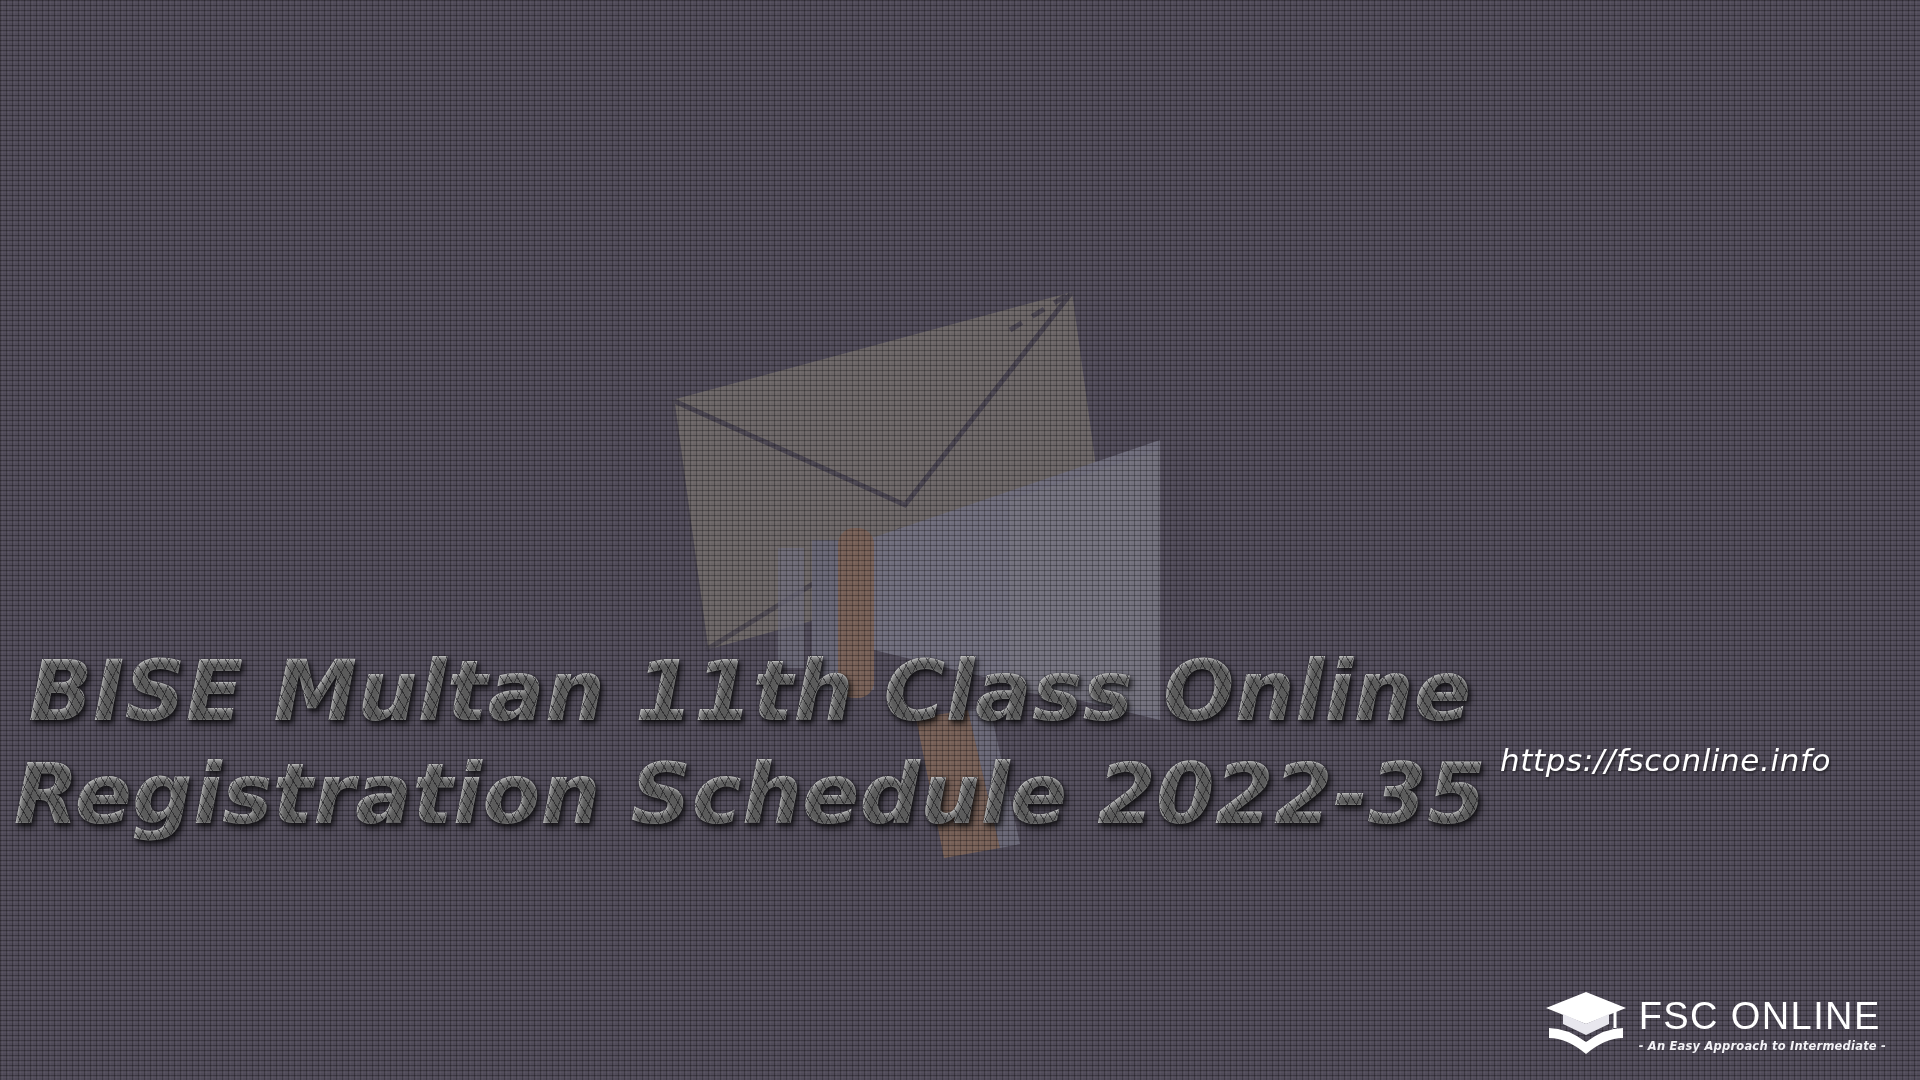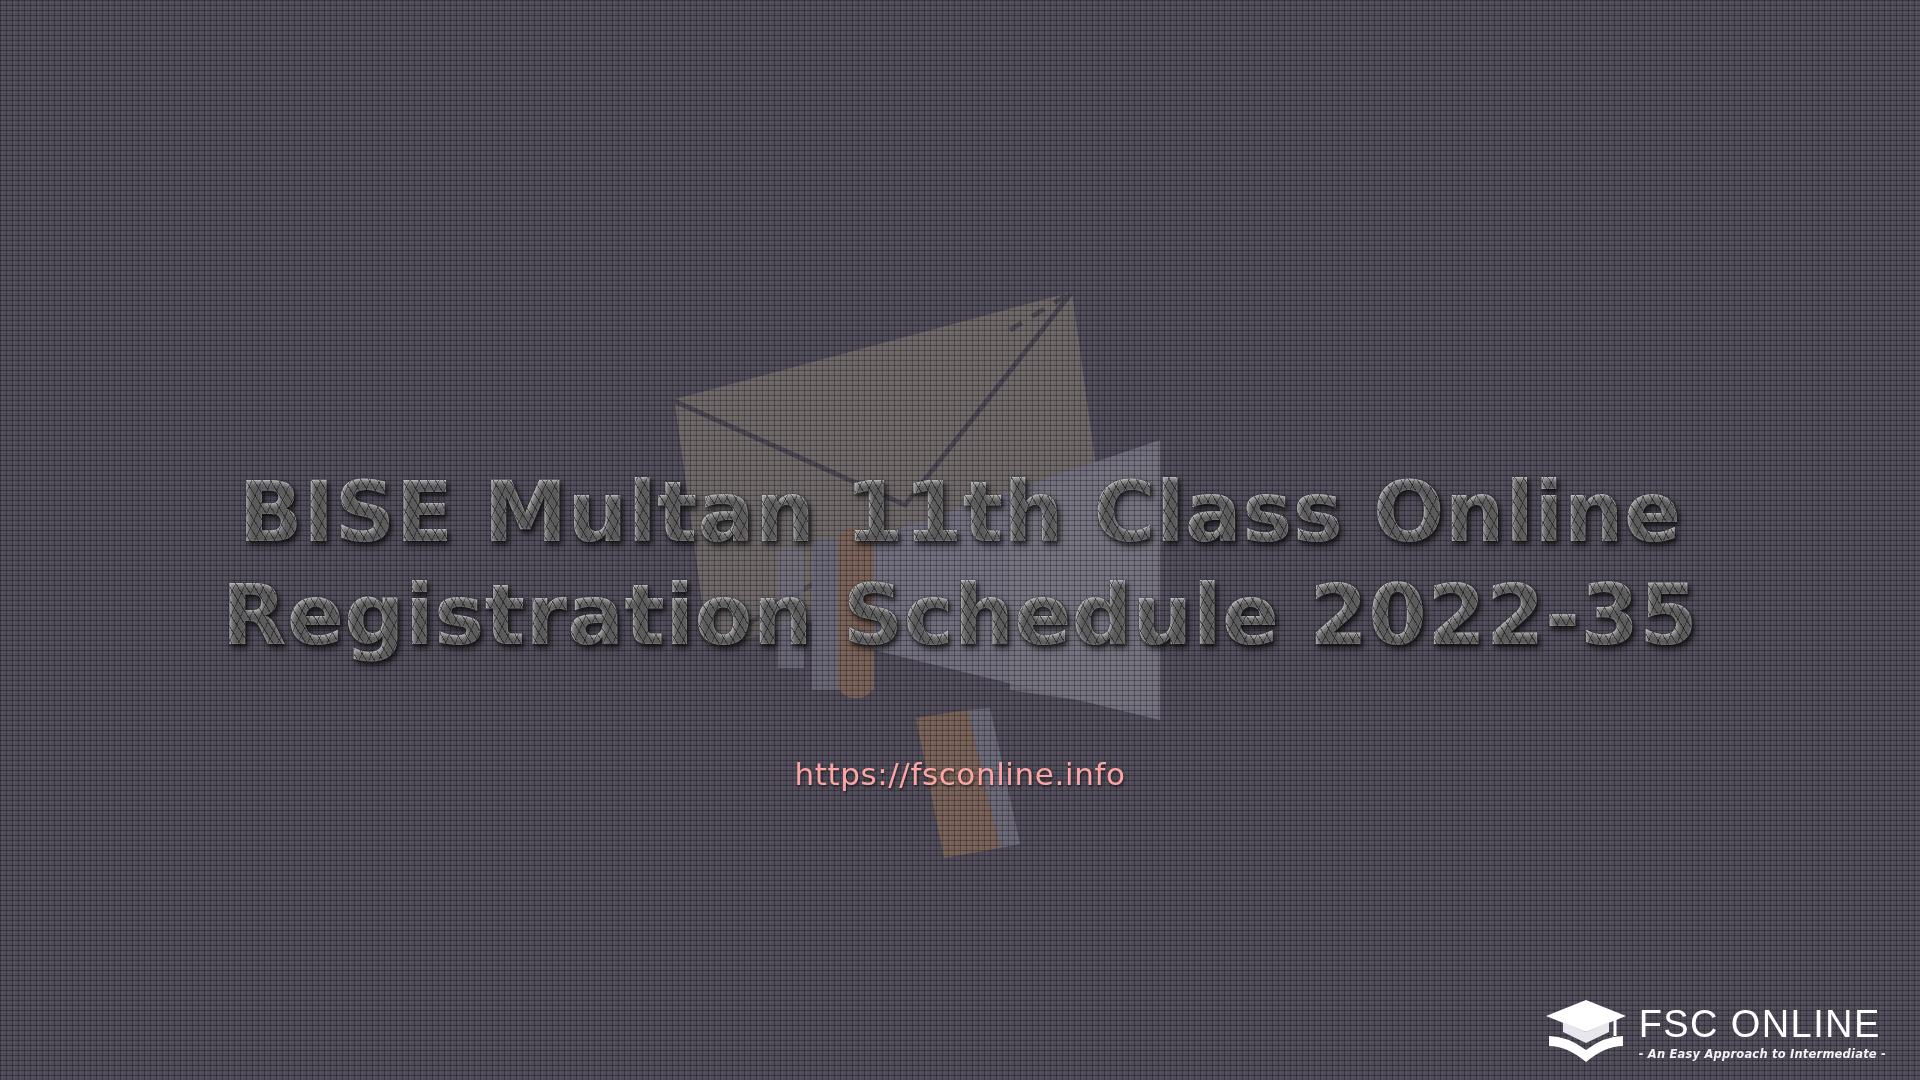--- a/index.html
+++ b/index.html
@@ -56,25 +56,26 @@
     opacity: 0.52;
     pointer-events: none;
   }
 
   
   .content {
     position: absolute;
     inset: 0;
     z-index: 10;
     display: flex;
-    flex-direction: column;
+    flex-direction: row;
     align-items: center;
     justify-content: flex-start;
     padding-top: 405px;
     box-sizing: border-box;
+    font-style: italic;
   }
 
   .title {
     width: 1500px;
     text-align: center;
     font-family: "DejaVu Sans", sans-serif;
     font-weight: 700;
     font-size: 84px;
     line-height: 1.22;
     letter-spacing: 0.5px;
@@ -106,29 +107,29 @@
     -webkit-font-smoothing: antialiased;
   }
   .title-line { display: block; white-space: nowrap; }
 
   .url {
     margin-top: 34px;
     font-family: "DejaVu Sans", sans-serif;
     font-size: 31px;
     font-weight: 400;
     letter-spacing: 0.6px;
-    color: #fca5a5;
+    color: #ffffff;
     text-shadow: 1px 2px 3px rgba(0,0,0,0.55);
   }
 
   
   .logo {
     position: absolute;
     right: 34px;
-    bottom: 10px;
+    bottom: 18px;
     z-index: 11;
     display: flex;
     align-items: center;
     gap: 10px;
   }
   .logo-mark { width: 86px; height: 74px; flex: 0 0 auto; }
   .logo-text { display: flex; flex-direction: column; align-items: flex-start; }
   .logo-name {
     font-family: "Liberation Sans", sans-serif;
     font-size: 38px;

